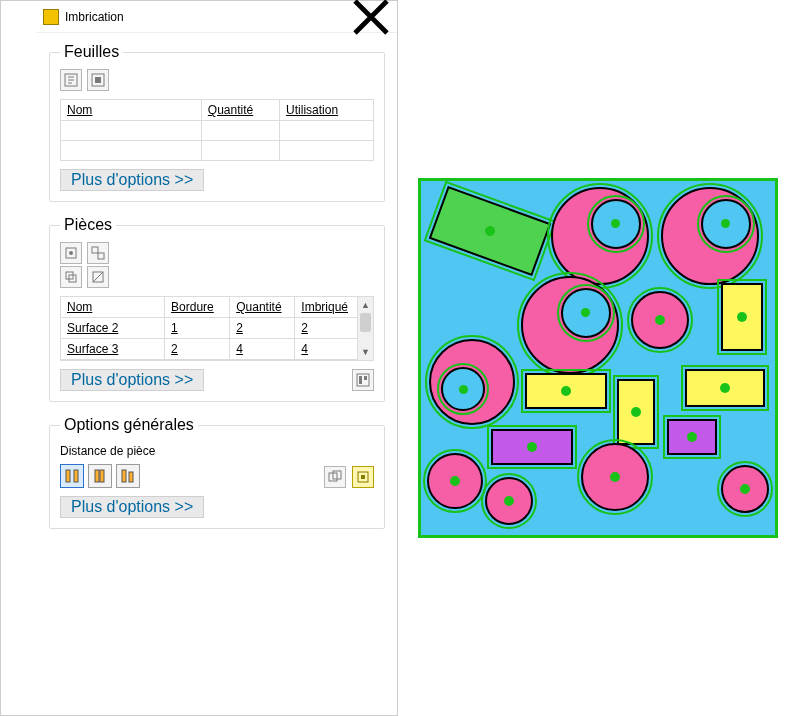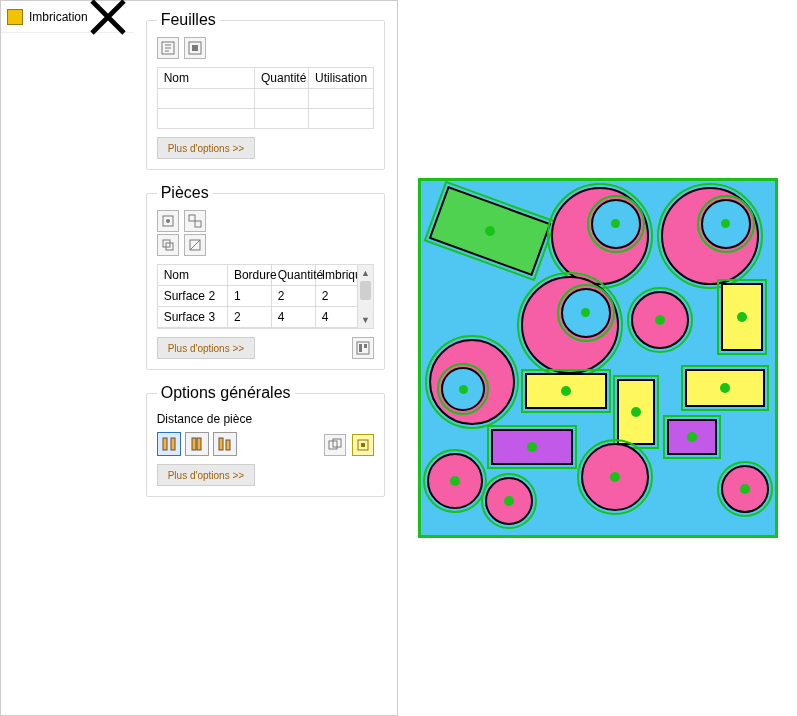--- a/index.html
+++ b/index.html
@@ -9,22 +9,23 @@
     font-size: 12px;
     background: #fff;
     display: flex;
     width: 797px;
     height: 716px;
   }
   .dialog {
     width: 398px;
     border: 1px solid #ccc;
     display: flex;
-    flex-direction: row;
+    flex-direction: column;
     background: #fff;
+    padding-left: 36px;
   }
   .titlebar {
     display: flex;
     align-items: center;
     height: 32px;
     padding: 0 6px 0 6px;
     border-bottom: 1px solid #eee;
   }
   .titlebar .appicon {
     width: 16px; height:16px;
@@ -81,20 +82,21 @@
     margin-top:8px;
     table-layout:fixed;
   }
   table.grid th, table.grid td {
     border:1px solid #dcdcdc;
     padding:3px 6px;
     text-align:left;
     font-weight:normal;
     font-size:12px;
     height:20px;
+    text-decoration:underline;
   }
   table.grid th { background:#fff; }
   .scroll-wrap {
     position:relative;
     border:1px solid #dcdcdc;
     margin-top:8px;
   }
   .scroll-wrap table.grid{margin-top:0;border:none;}
   .scroll-wrap table.grid th,.scroll-wrap table.grid td{border-top:none;border-left:none;}
   .scroll-wrap table.grid th:last-child,.scroll-wrap table.grid td:last-child{border-right:none;}
@@ -113,22 +115,22 @@
   .fake-scroll .thumb{
     position:absolute;left:2px;right:2px;top:0;height:60%;
     background:#cfcfcf;border-radius:2px;
   }
   button.more {
     margin-top:8px;
     height:22px;
     padding:0 10px;
     background:#e9e9e9;
     border:1px solid #cfcfcf;
-    color:#a16207;
-    font-size:10px;
+    color:#0369a1;
+    font-size:16px;
     cursor:pointer;
   }
   .more-row {
     display:flex;
     align-items:center;
     justify-content:space-between;
     margin-top:8px;
   }
   .label {
     font-size:12px;

